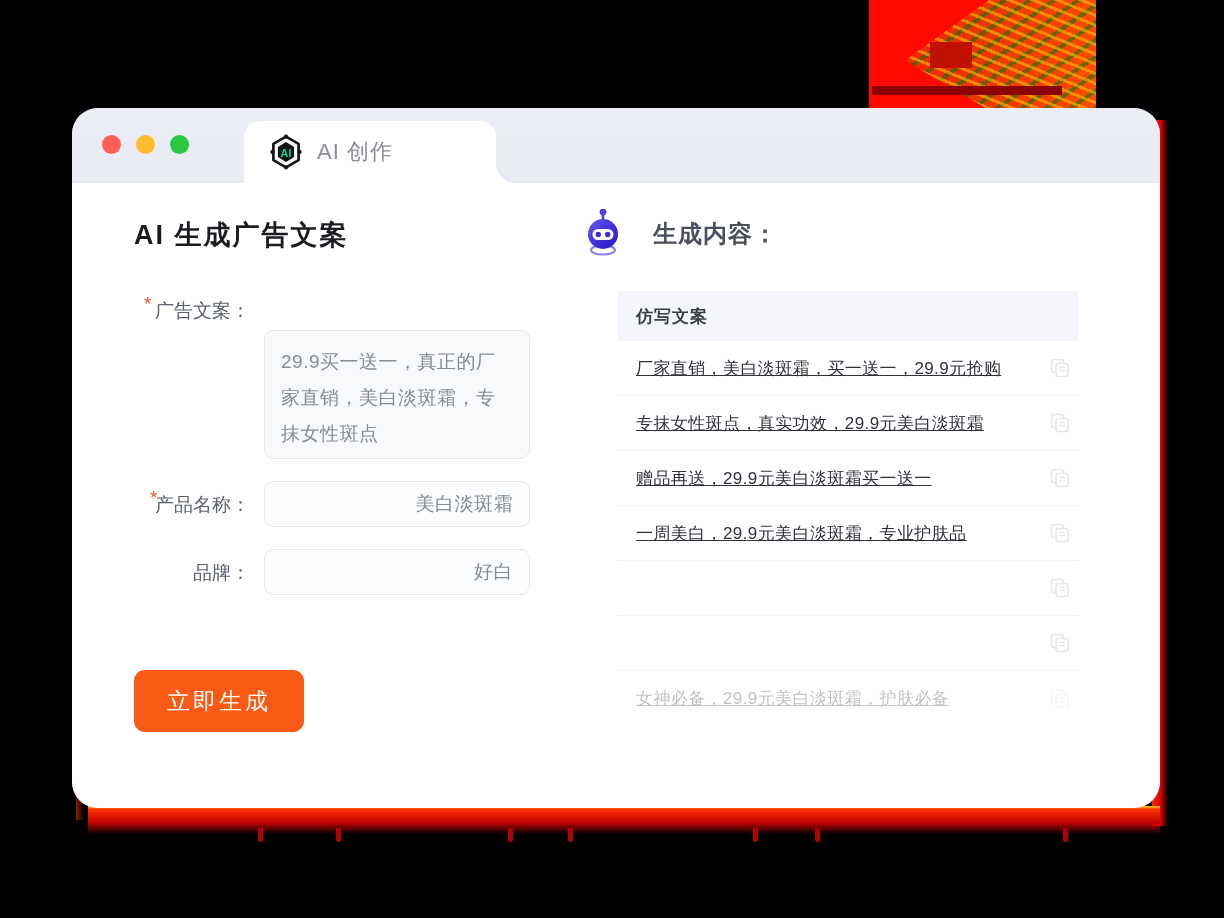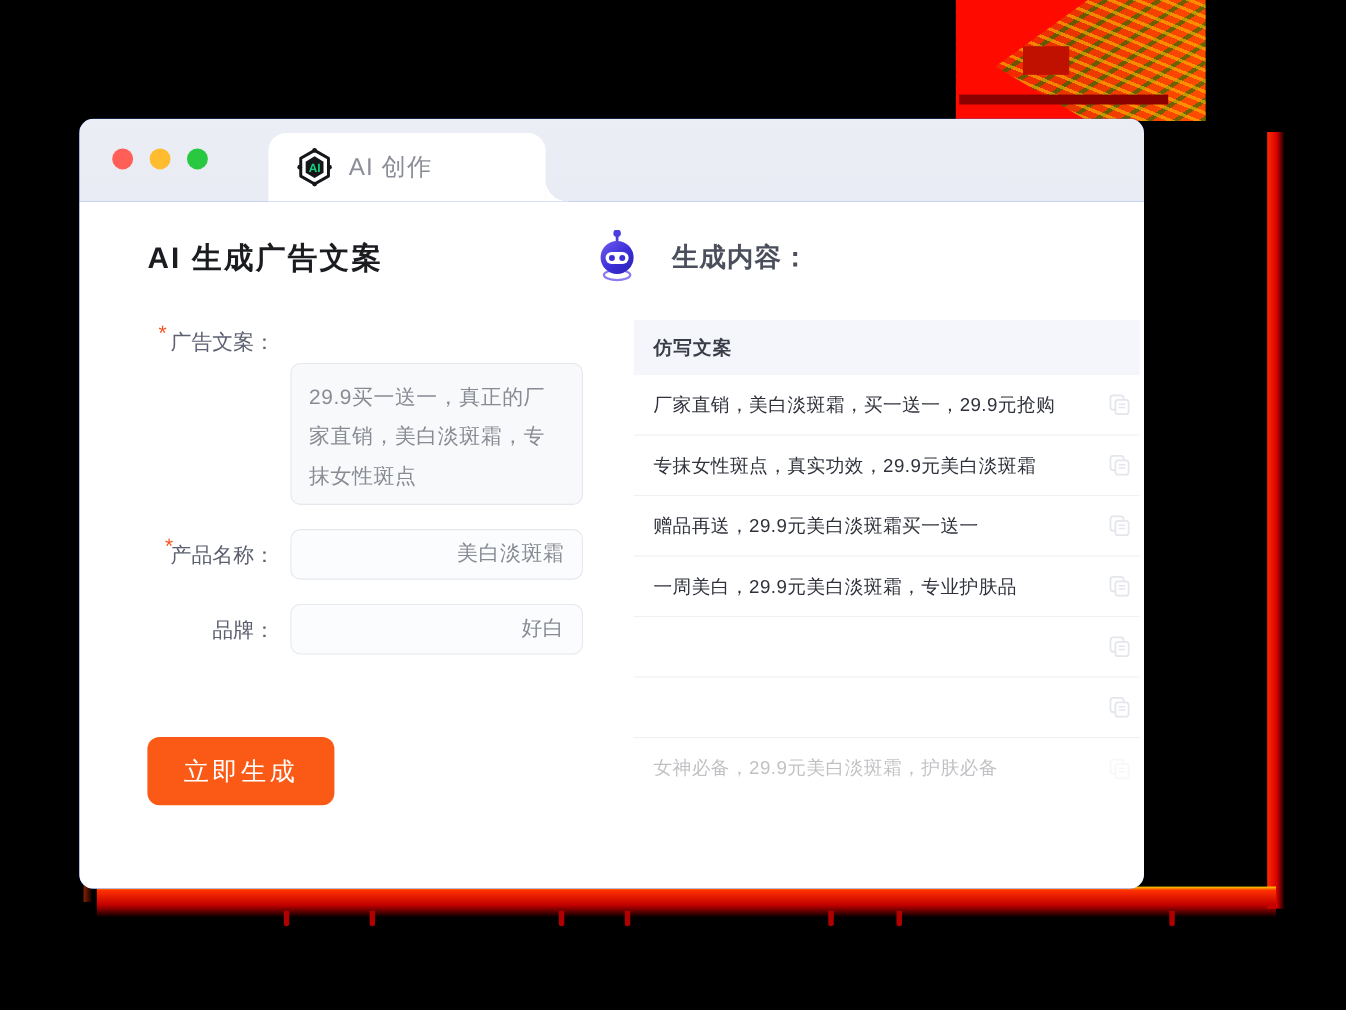--- a/index.html
+++ b/index.html
@@ -51,22 +51,22 @@
     position:absolute; top:0; width:5px; height:14px; background:#b00000;
     border-radius:0 0 3px 3px; display:block;
   }
   .edge-left-hl {
     position:absolute; left:76px; top:120px; width:8px; height:700px;
     background:linear-gradient(90deg, rgba(255,60,0,.55), rgba(255,255,255,0));
   }
 
   
   .window {
-    position:absolute; left:72px; top:108px; width:968px; height:700px;
-    background:#1d4ed8; border-radius:13px; overflow:hidden;
+    position:absolute; left:72px; top:108px; width:1088px; height:700px;
+    background:#d946ef; border-radius:26px; overflow:hidden;
   }
 
   
   .titlebar {
     position:relative; height:75px;
     background:linear-gradient(180deg,#eceef6 0%, #e9ebf4 100%);
   }
   .traffic { position:absolute; left:30px; top:27px; display:flex; gap:15px; }
   .dot { width:19px; height:19px; border-radius:50%; }
   .dot.red{ background:#ff5f57; }
@@ -133,21 +133,21 @@
 
   .table { margin-top:32px; margin-left:46px; width:460px; }
   .thead {
     background:#f4f6fb; height:50px; display:flex; align-items:center;
     padding-left:18px; font-size:17px; font-weight:bold; color:#3a3d47;
     letter-spacing:1px;
   }
   .trow {
     position:relative; height:55px; display:flex; align-items:center;
     padding-left:18px; border-bottom:1px solid #eef0f4;
-    font-size:17px; color:#2f323b; letter-spacing:.4px; white-space:nowrap;
+    font-size:17px; color:#2f323b; letter-spacing:.4px; white-space:nowrap;text-decoration:underline;
   }
   .copy-ico { position:absolute; right:8px; width:20px; height:20px; }
   .trow.faded { opacity:.30; border-bottom:none; }
   .fade-mask {
     position:absolute; left:0; right:0; bottom:0; height:46px;
     background:linear-gradient(180deg, rgba(255,255,255,0) 0%, #ffffff 78%);
     pointer-events:none;
   }
   .tclip { position:relative; height:408px; overflow:hidden; }
 </style>

